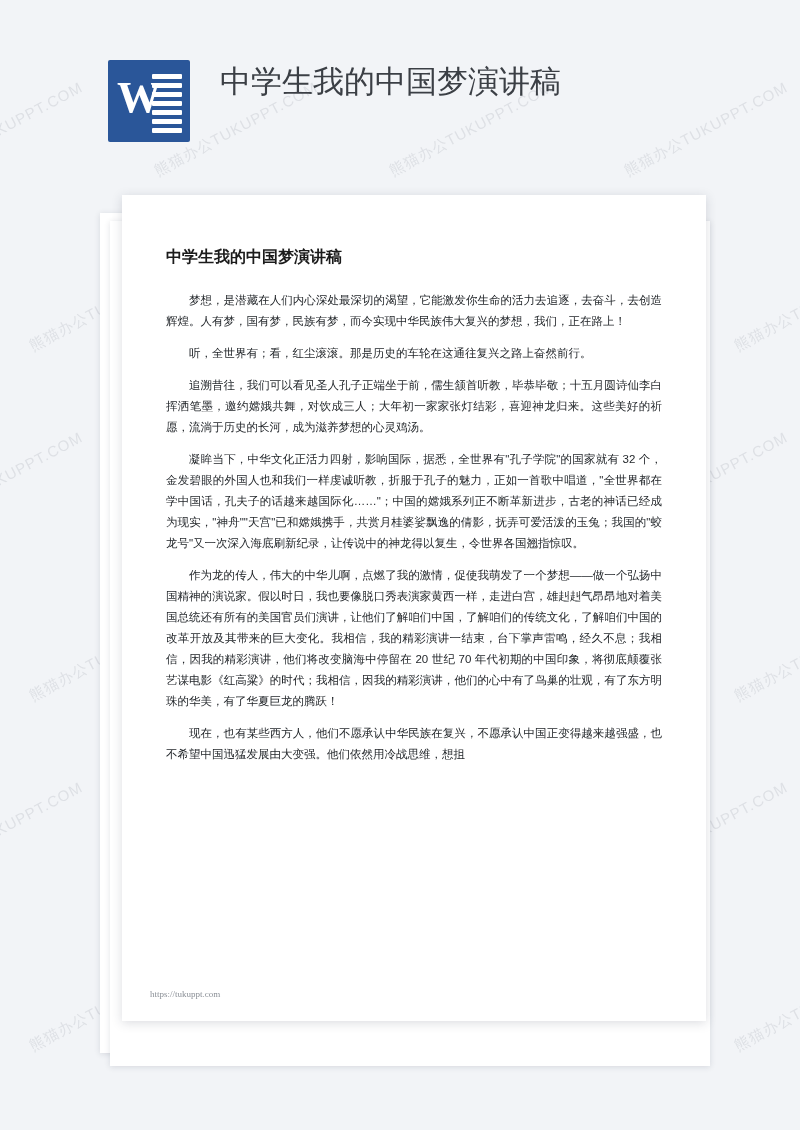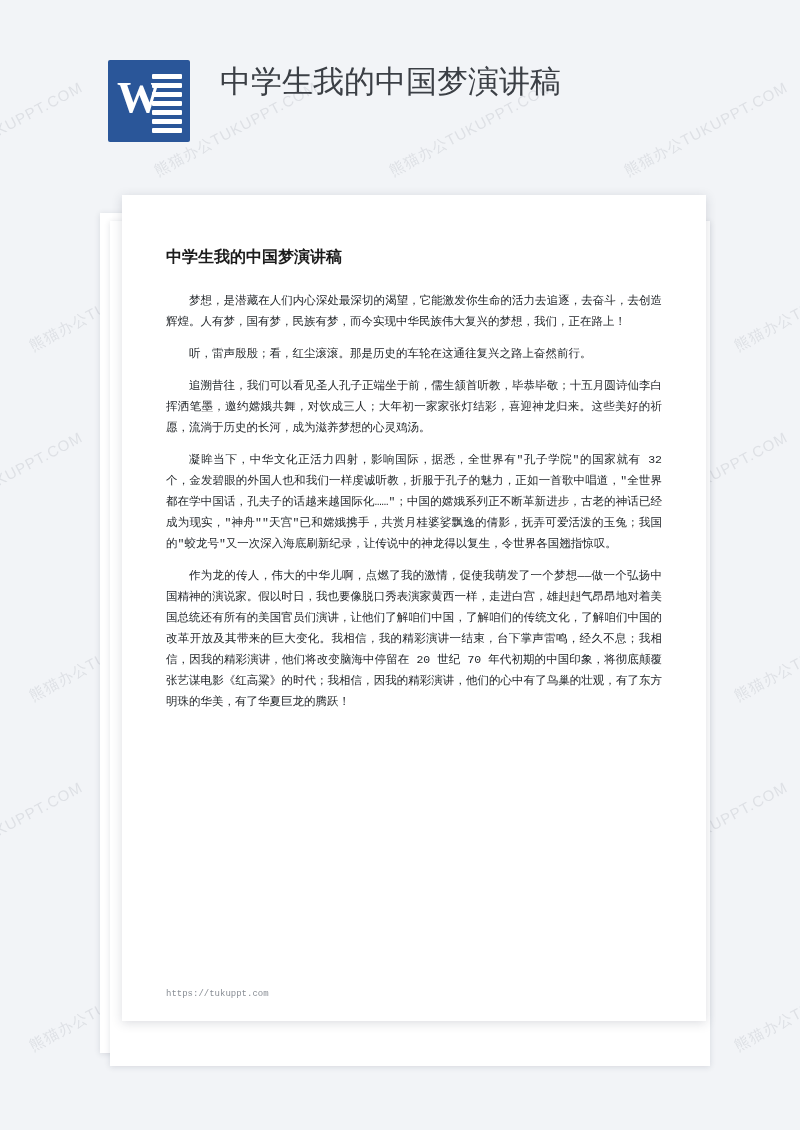--- a/index.html
+++ b/index.html
@@ -111,29 +111,29 @@
     margin: 0 0 22px 0;
     font-family: "Liberation Sans", sans-serif;
   }
   .para {
     font-size: 11.5px;
     line-height: 21px;
     color: #23272b;
     margin: 0 0 11px 0;
     text-align: justify;
     text-indent: 2em;
-    font-family: Liberation Mono, monospace;
+    font-family: Liberation Sans, sans-serif;
   }
   .url {
     position: absolute;
-    left: 44px;
+    left: 28px;
     bottom: 22px;
     font-size: 9px;
     color: #8a8f96;
-    font-family: Liberation Mono, monospace;
+    font-family: Liberation Serif, serif;
   }
 </style>
 </head>
 <body>
 
 <div class="header">
   <div class="word-icon">
     <span class="wletter">W</span>
     <span class="lines">
       <i></i>
@@ -147,24 +147,25 @@
   </div>
   <div class="doc-title">中学生我的中国梦演讲稿</div>
 </div>
 
 <div class="stack">
   <div class="sheet back2"></div>
   <div class="sheet back1"></div>
   <div class="sheet front">
     <h1 class="page-heading">中学生我的中国梦演讲稿</h1>
     <p class="para">梦想，是潜藏在人们内心深处最深切的渴望，它能激发你生命的活力去追逐，去奋斗，去创造辉煌。人有梦，国有梦，民族有梦，而今实现中华民族伟大复兴的梦想，我们，正在路上！</p>
-    <p class="para">听，雷声殷殷；看，红尘滚滚。那是历史的车轮在这通往复兴之路上奋然前行。</p>
+    <p class="para">听，全世界有；看，红尘滚滚。那是历史的车轮在这通往复兴之路上奋然前行。</p>
     <p class="para">追溯昔往，我们可以看见圣人孔子正端坐于前，儒生颔首听教，毕恭毕敬；十五月圆诗仙李白挥洒笔墨，邀约嫦娥共舞，对饮成三人；大年初一家家张灯结彩，喜迎神龙归来。这些美好的祈愿，流淌于历史的长河，成为滋养梦想的心灵鸡汤。</p>
     <p class="para">凝眸当下，中华文化正活力四射，影响国际，据悉，全世界有"孔子学院"的国家就有 32 个，金发碧眼的外国人也和我们一样虔诚听教，折服于孔子的魅力，正如一首歌中唱道，"全世界都在学中国话，孔夫子的话越来越国际化……"；中国的嫦娥系列正不断革新进步，古老的神话已经成为现实，"神舟""天宫"已和嫦娥携手，共赏月桂婆娑飘逸的倩影，抚弄可爱活泼的玉兔；我国的"蛟龙号"又一次深入海底刷新纪录，让传说中的神龙得以复生，令世界各国翘指惊叹。</p>
     <p class="para">作为龙的传人，伟大的中华儿啊，点燃了我的激情，促使我萌发了一个梦想——做一个弘扬中国精神的演说家。假以时日，我也要像脱口秀表演家黄西一样，走进白宫，雄赳赳气昂昂地对着美国总统还有所有的美国官员们演讲，让他们了解咱们中国，了解咱们的传统文化，了解咱们中国的改革开放及其带来的巨大变化。我相信，我的精彩演讲一结束，台下掌声雷鸣，经久不息；我相信，因我的精彩演讲，他们将改变脑海中停留在 20 世纪 70 年代初期的中国印象，将彻底颠覆张艺谋电影《红高粱》的时代；我相信，因我的精彩演讲，他们的心中有了鸟巢的壮观，有了东方明珠的华美，有了华夏巨龙的腾跃！</p>
+    <p class="para">现在，也有某些西方人，他们不愿承认中华民族在复兴，不愿承认中国正变得越来越强盛，也不希望中国迅猛发展由大变强。他们依然用冷战思维，想抯</p>
     <div class="url">https://tukuppt.com</div>
   </div>
 </div>
 
 <div class="wm-layer" id="wm-layer">
     <span class="wm" style="left: -90px; top: 120px;">熊猫办公TUKUPPT.COM</span>
     <span class="wm" style="left: 145px; top: 120px;">熊猫办公TUKUPPT.COM</span>
     <span class="wm" style="left: 380px; top: 120px;">熊猫办公TUKUPPT.COM</span>
     <span class="wm" style="left: 615px; top: 120px;">熊猫办公TUKUPPT.COM</span>
     <span class="wm" style="left: 20px; top: 295px;">熊猫办公TUKUPPT.COM</span>

